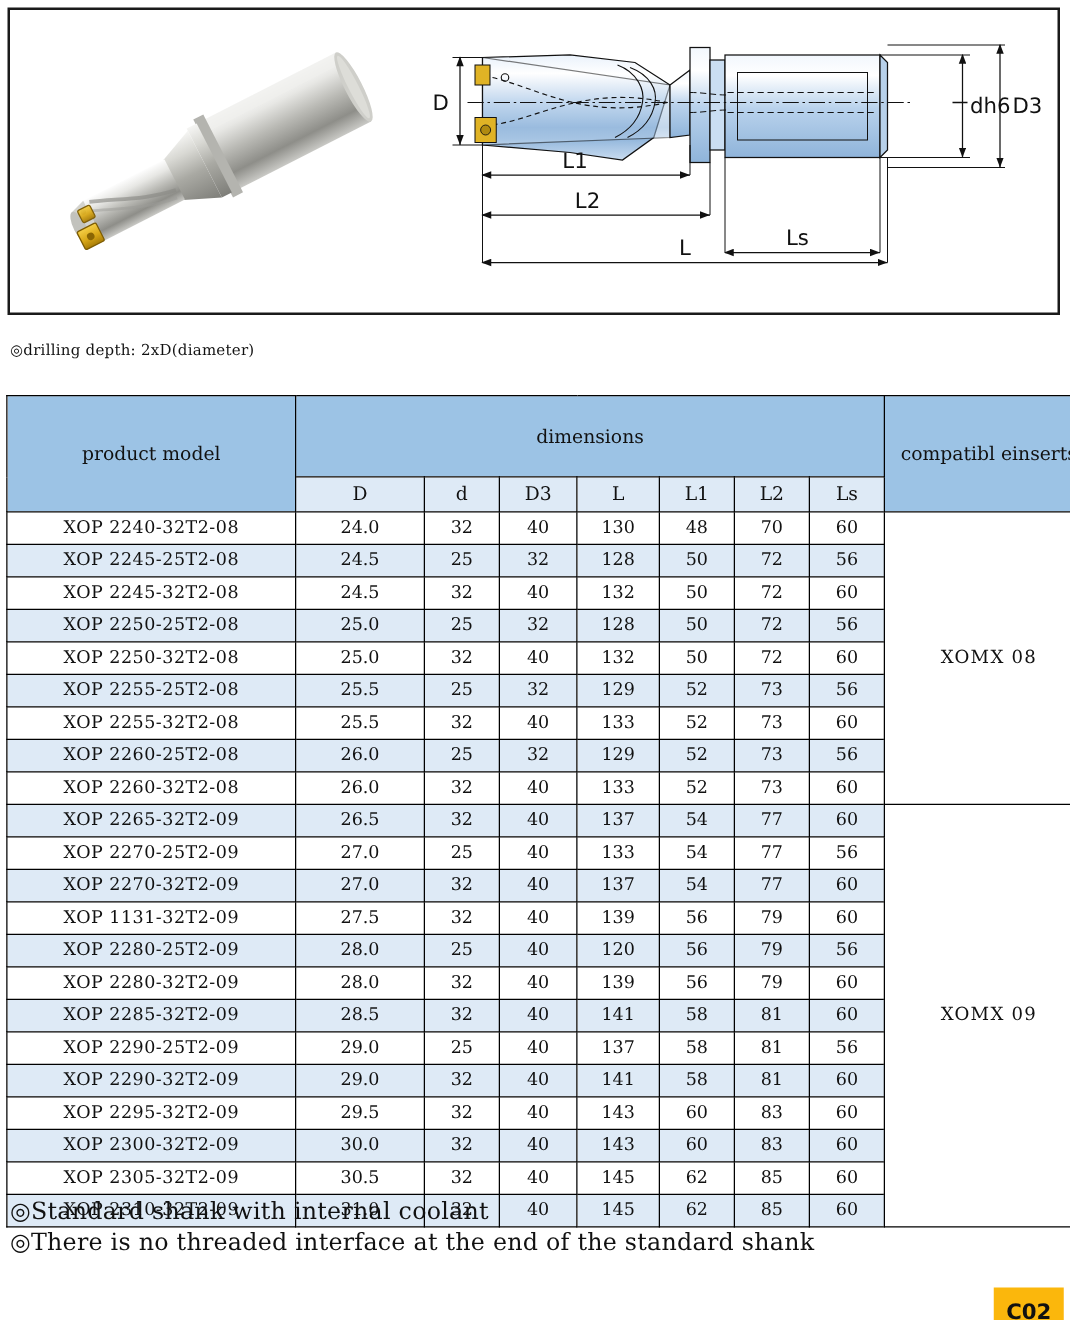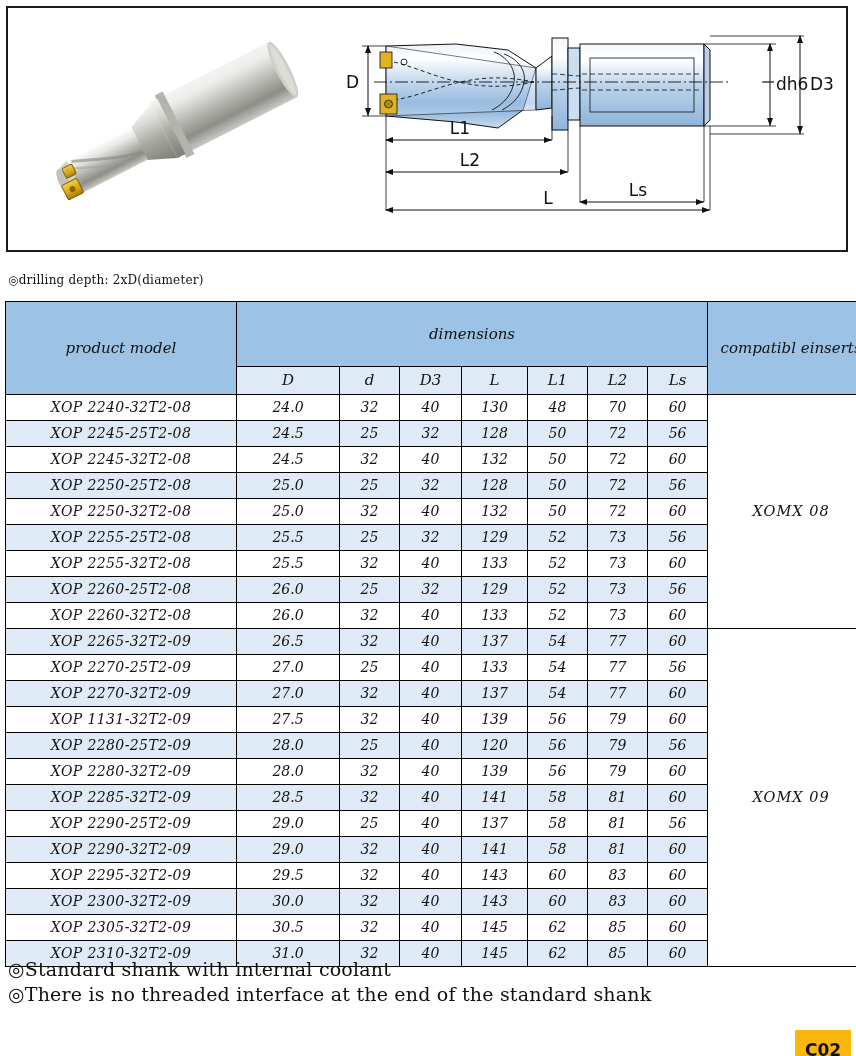--- a/index.html
+++ b/index.html
@@ -27,21 +27,21 @@
   .draw-wrap{position:absolute;left:330px;top:2px;width:508px;height:240px;}
   .draw-wrap svg{display:block;width:100%;height:100%;}
 
   
   .caption{
     position:absolute;left:8px;top:262px;width:600px;
     font-size:12px;letter-spacing:.2px;white-space:nowrap;margin-top:11px;
   }
 
   
-  .tbl-wrap{position:absolute;left:5px;top:301px;width:845px;font-style:italic;}
+  .tbl-wrap{position:absolute;left:5px;top:316px;width:845px;}
   table.spec{
     border-collapse:collapse;width:845px;table-layout:fixed;
     font-size:14px;
   }
   table.spec th,table.spec td{
     border:1px solid #000;
     padding:0;height:25px;line-height:25px;
     text-align:center;vertical-align:middle;
     font-weight:normal;
     overflow:hidden;white-space:nowrap;

